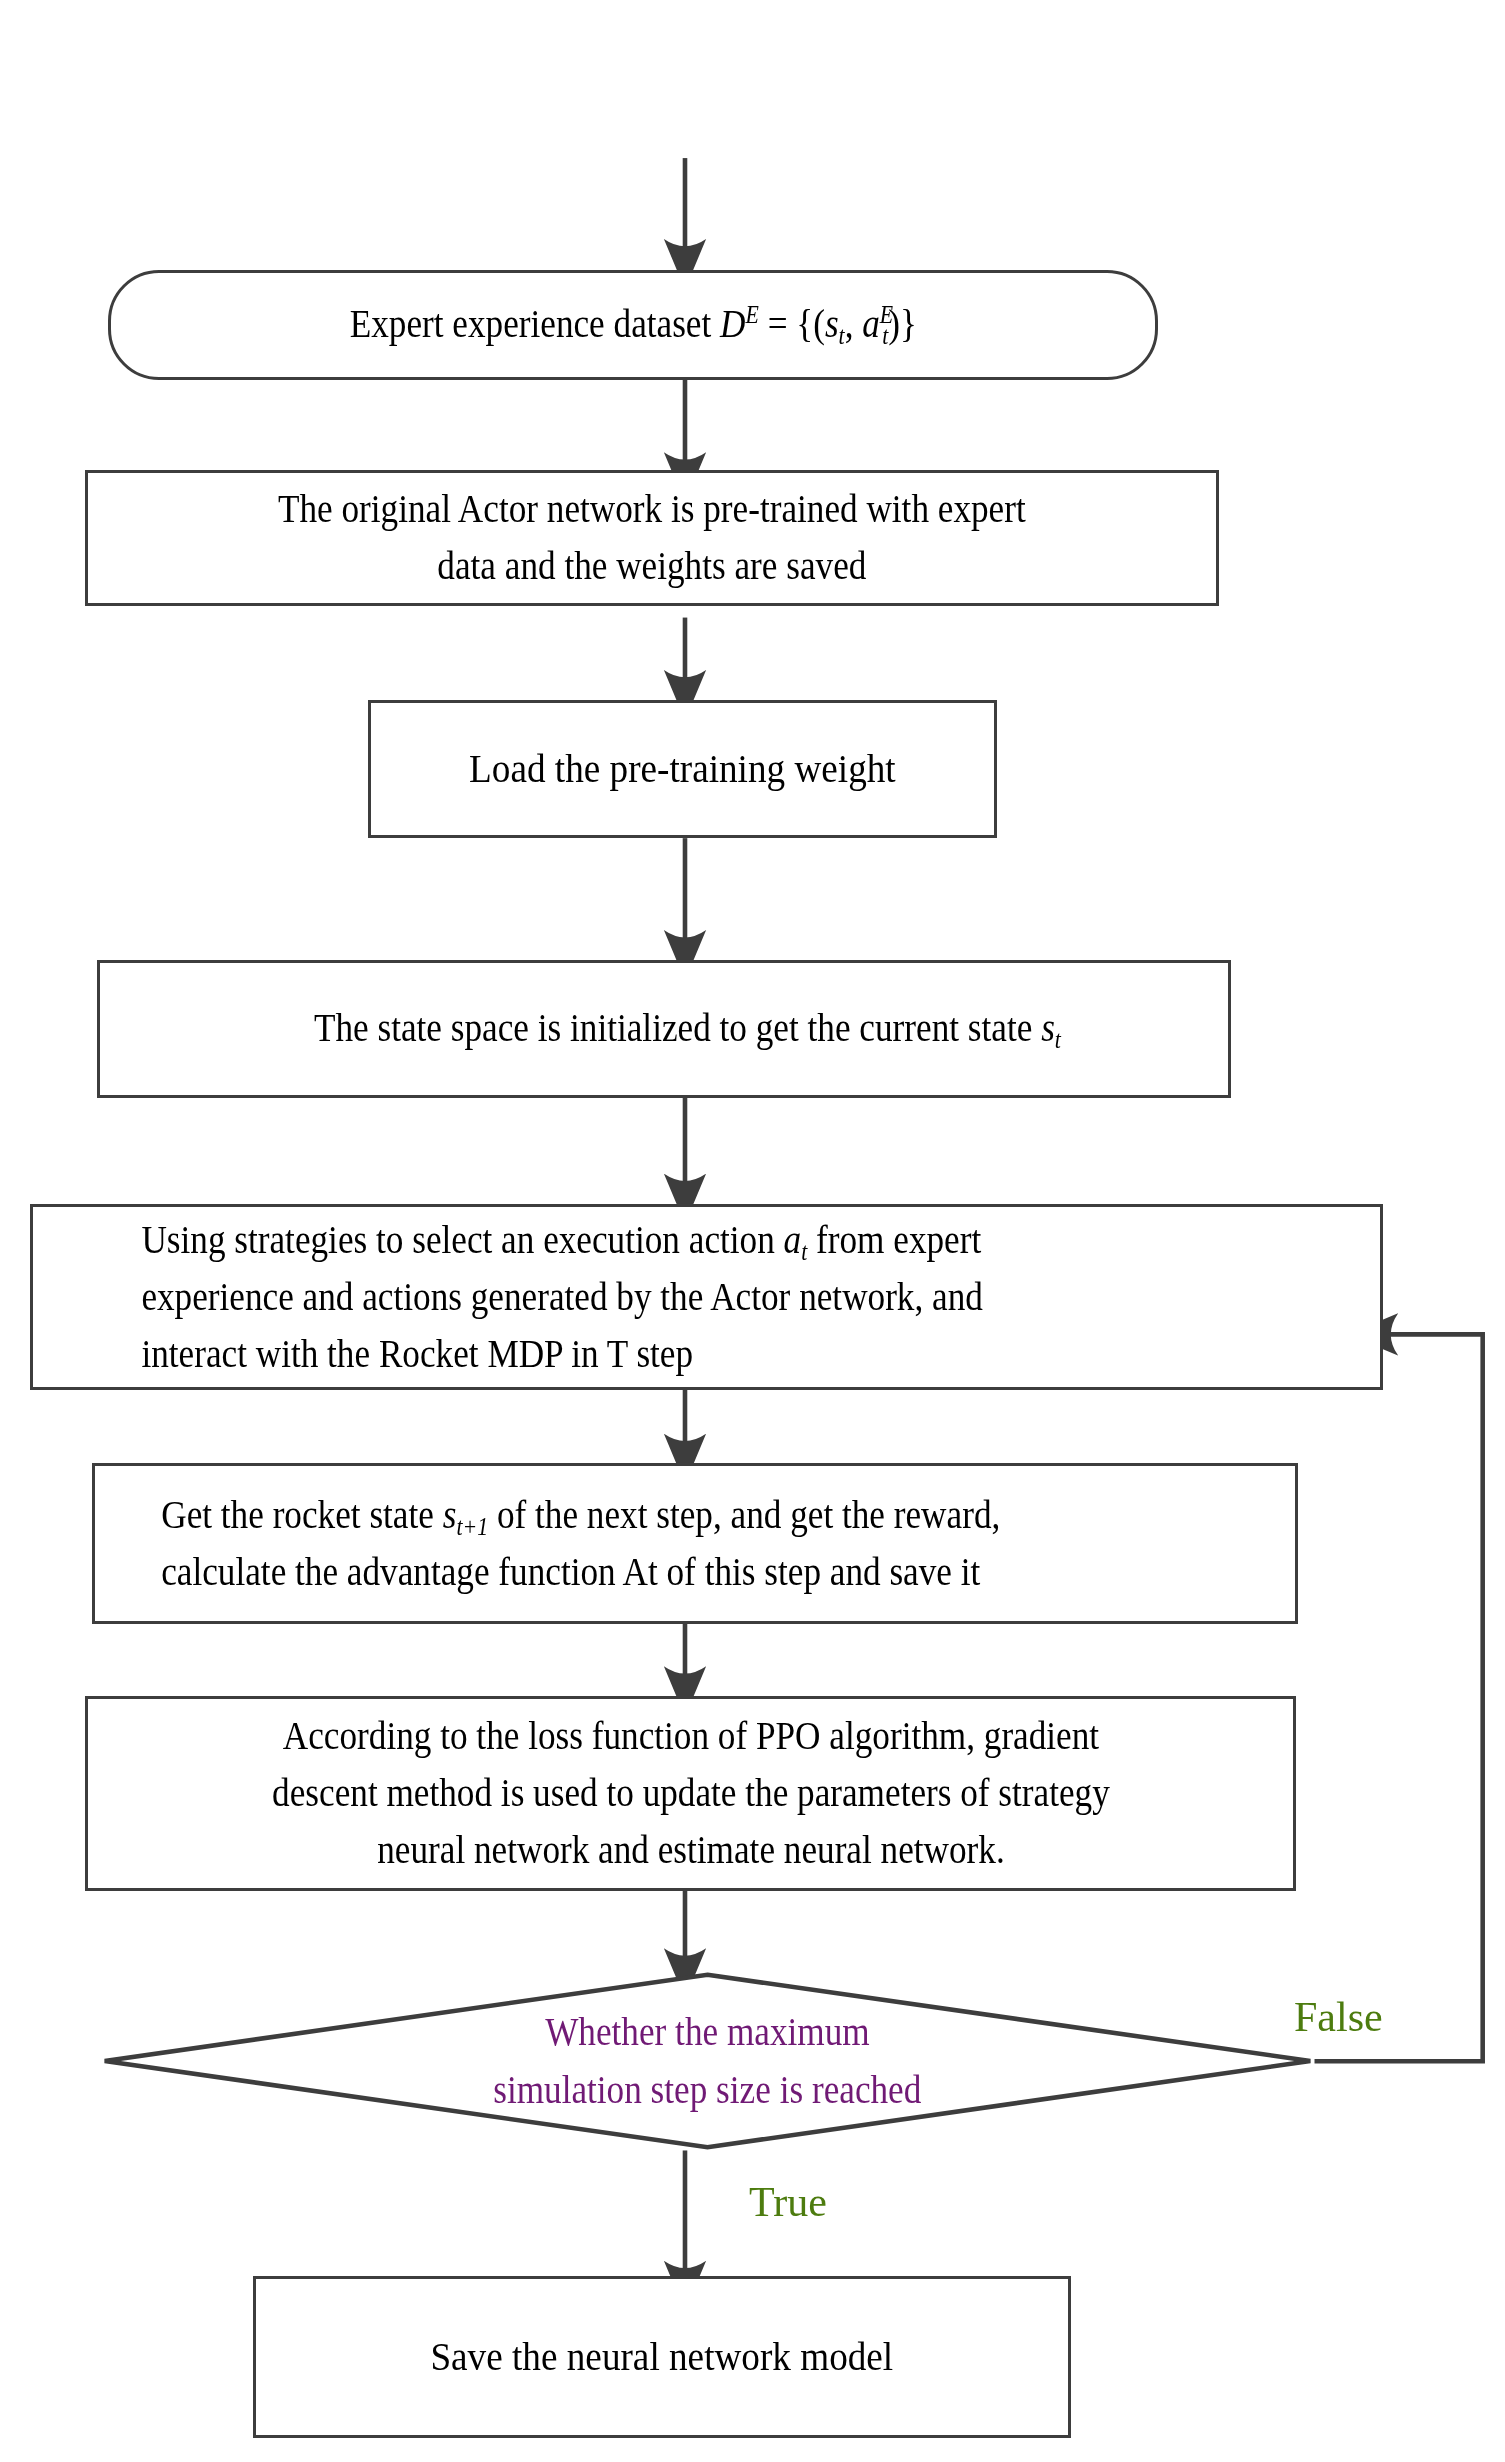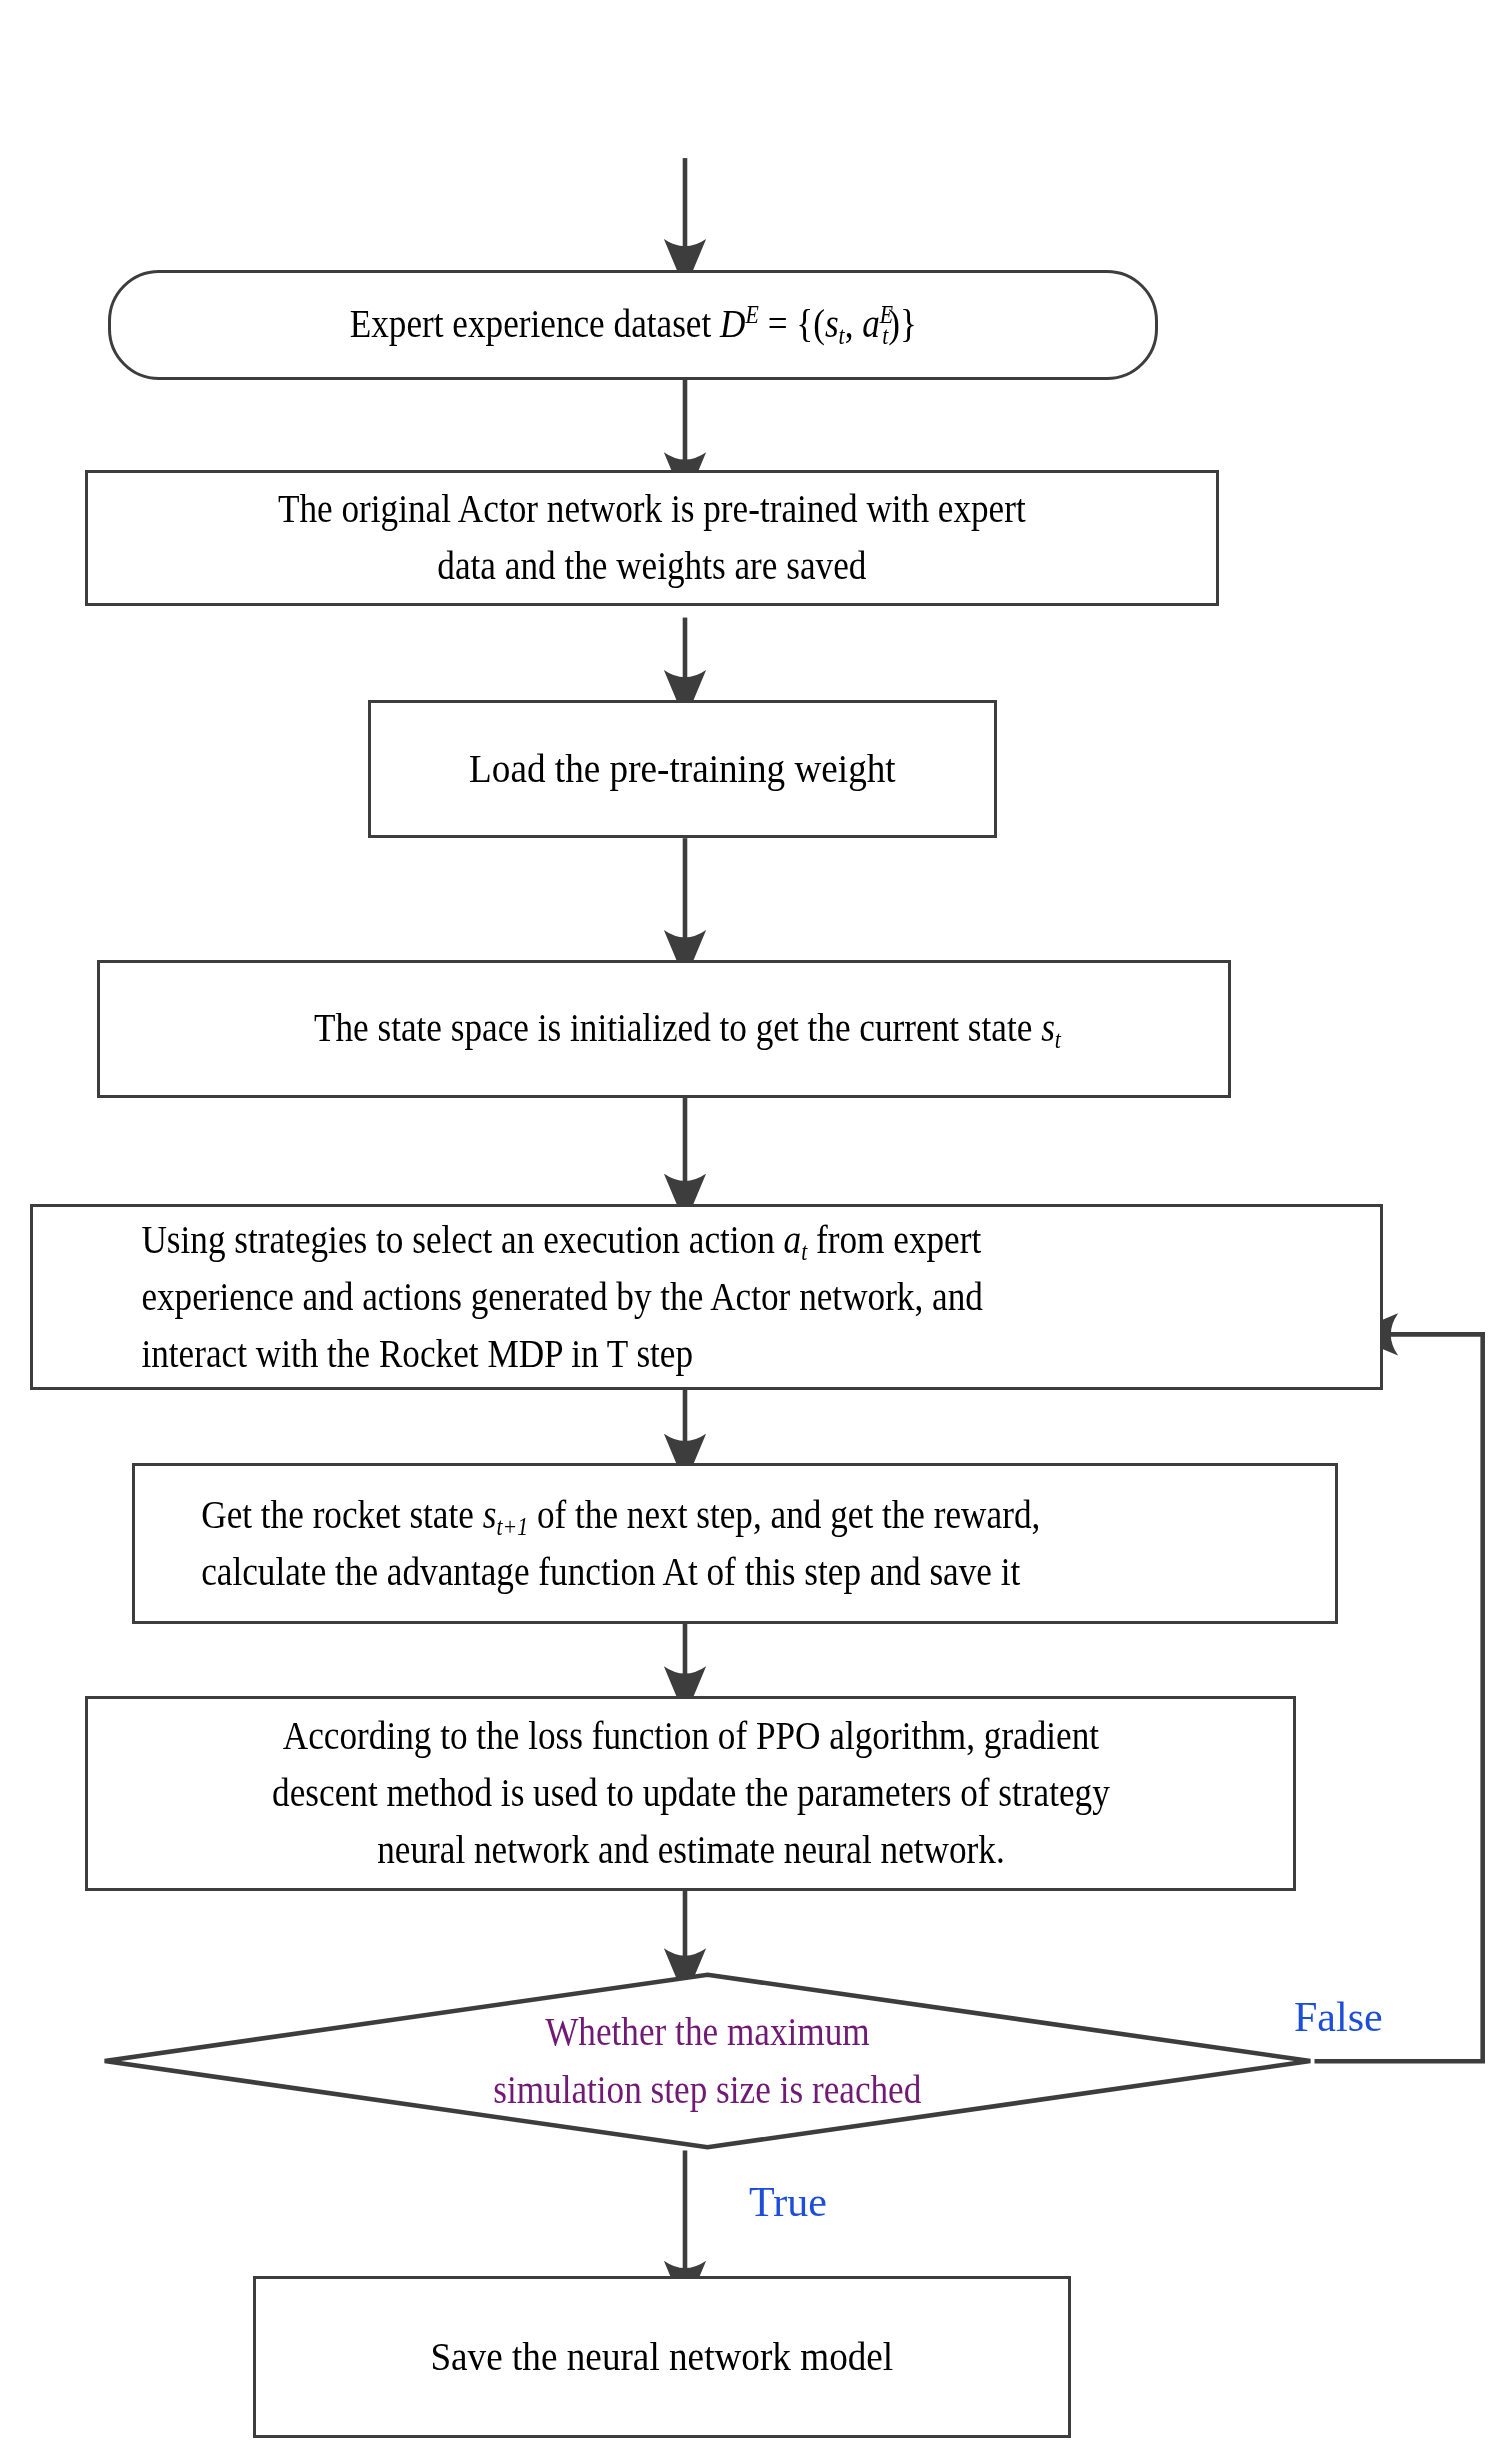--- a/index.html
+++ b/index.html
@@ -85,21 +85,21 @@
   #edges {
     position: absolute;
     left: 0; top: 0;
     width: 1506px;
     height: 2462px;
     pointer-events: none;
   }
   .edgelabel {
     position: absolute;
     font-size: 42px;
-    color: #1d4ed8;
+    color: #4d7c0f;
     font-family: "Liberation Serif", "DejaVu Serif", serif;
     white-space: nowrap;
   }
 </style>
 </head>
 <body>
 
 <div id="canvas">
 
   <svg id="edges" viewBox="0 0 1638 2679" width="1506" height="2462">
@@ -157,21 +157,21 @@
   </div>
 
   <div class="node" style="left:30px; top:1204px; width:1353px; height:186px; justify-content:flex-start;">
     <div class="txt" style="text-align:left; margin-left:51px;">
       <div><span>Using strategies to select an execution action </span><span class="m"><span>a</span><sub>t</sub></span><span> from expert</span></div>
       <div>experience and actions generated by the Actor network, and</div>
       <div>interact with the Rocket MDP in T step</div>
     </div>
   </div>
 
-  <div class="node" style="left:92px; top:1463px; width:1206px; height:161px; justify-content:flex-start;margin-left:40px;">
+  <div class="node" style="left:92px; top:1463px; width:1206px; height:161px; justify-content:flex-start;">
     <div class="txt" style="text-align:left; margin-left:9.2px;">
       <div><span>Get the rocket state </span><span class="m"><span>s</span><sub>t+1</sub></span><span> of the next step, and get the reward,</span></div>
       <div>calculate the advantage function At of this step and save it</div>
     </div>
   </div>
 
   <div class="node" style="left:85px; top:1696px; width:1211px; height:195px;">
     <div class="txt">
       <div>According to the loss function of PPO algorithm, gradient</div>
       <div>descent method is used to update the parameters of strategy</div>

